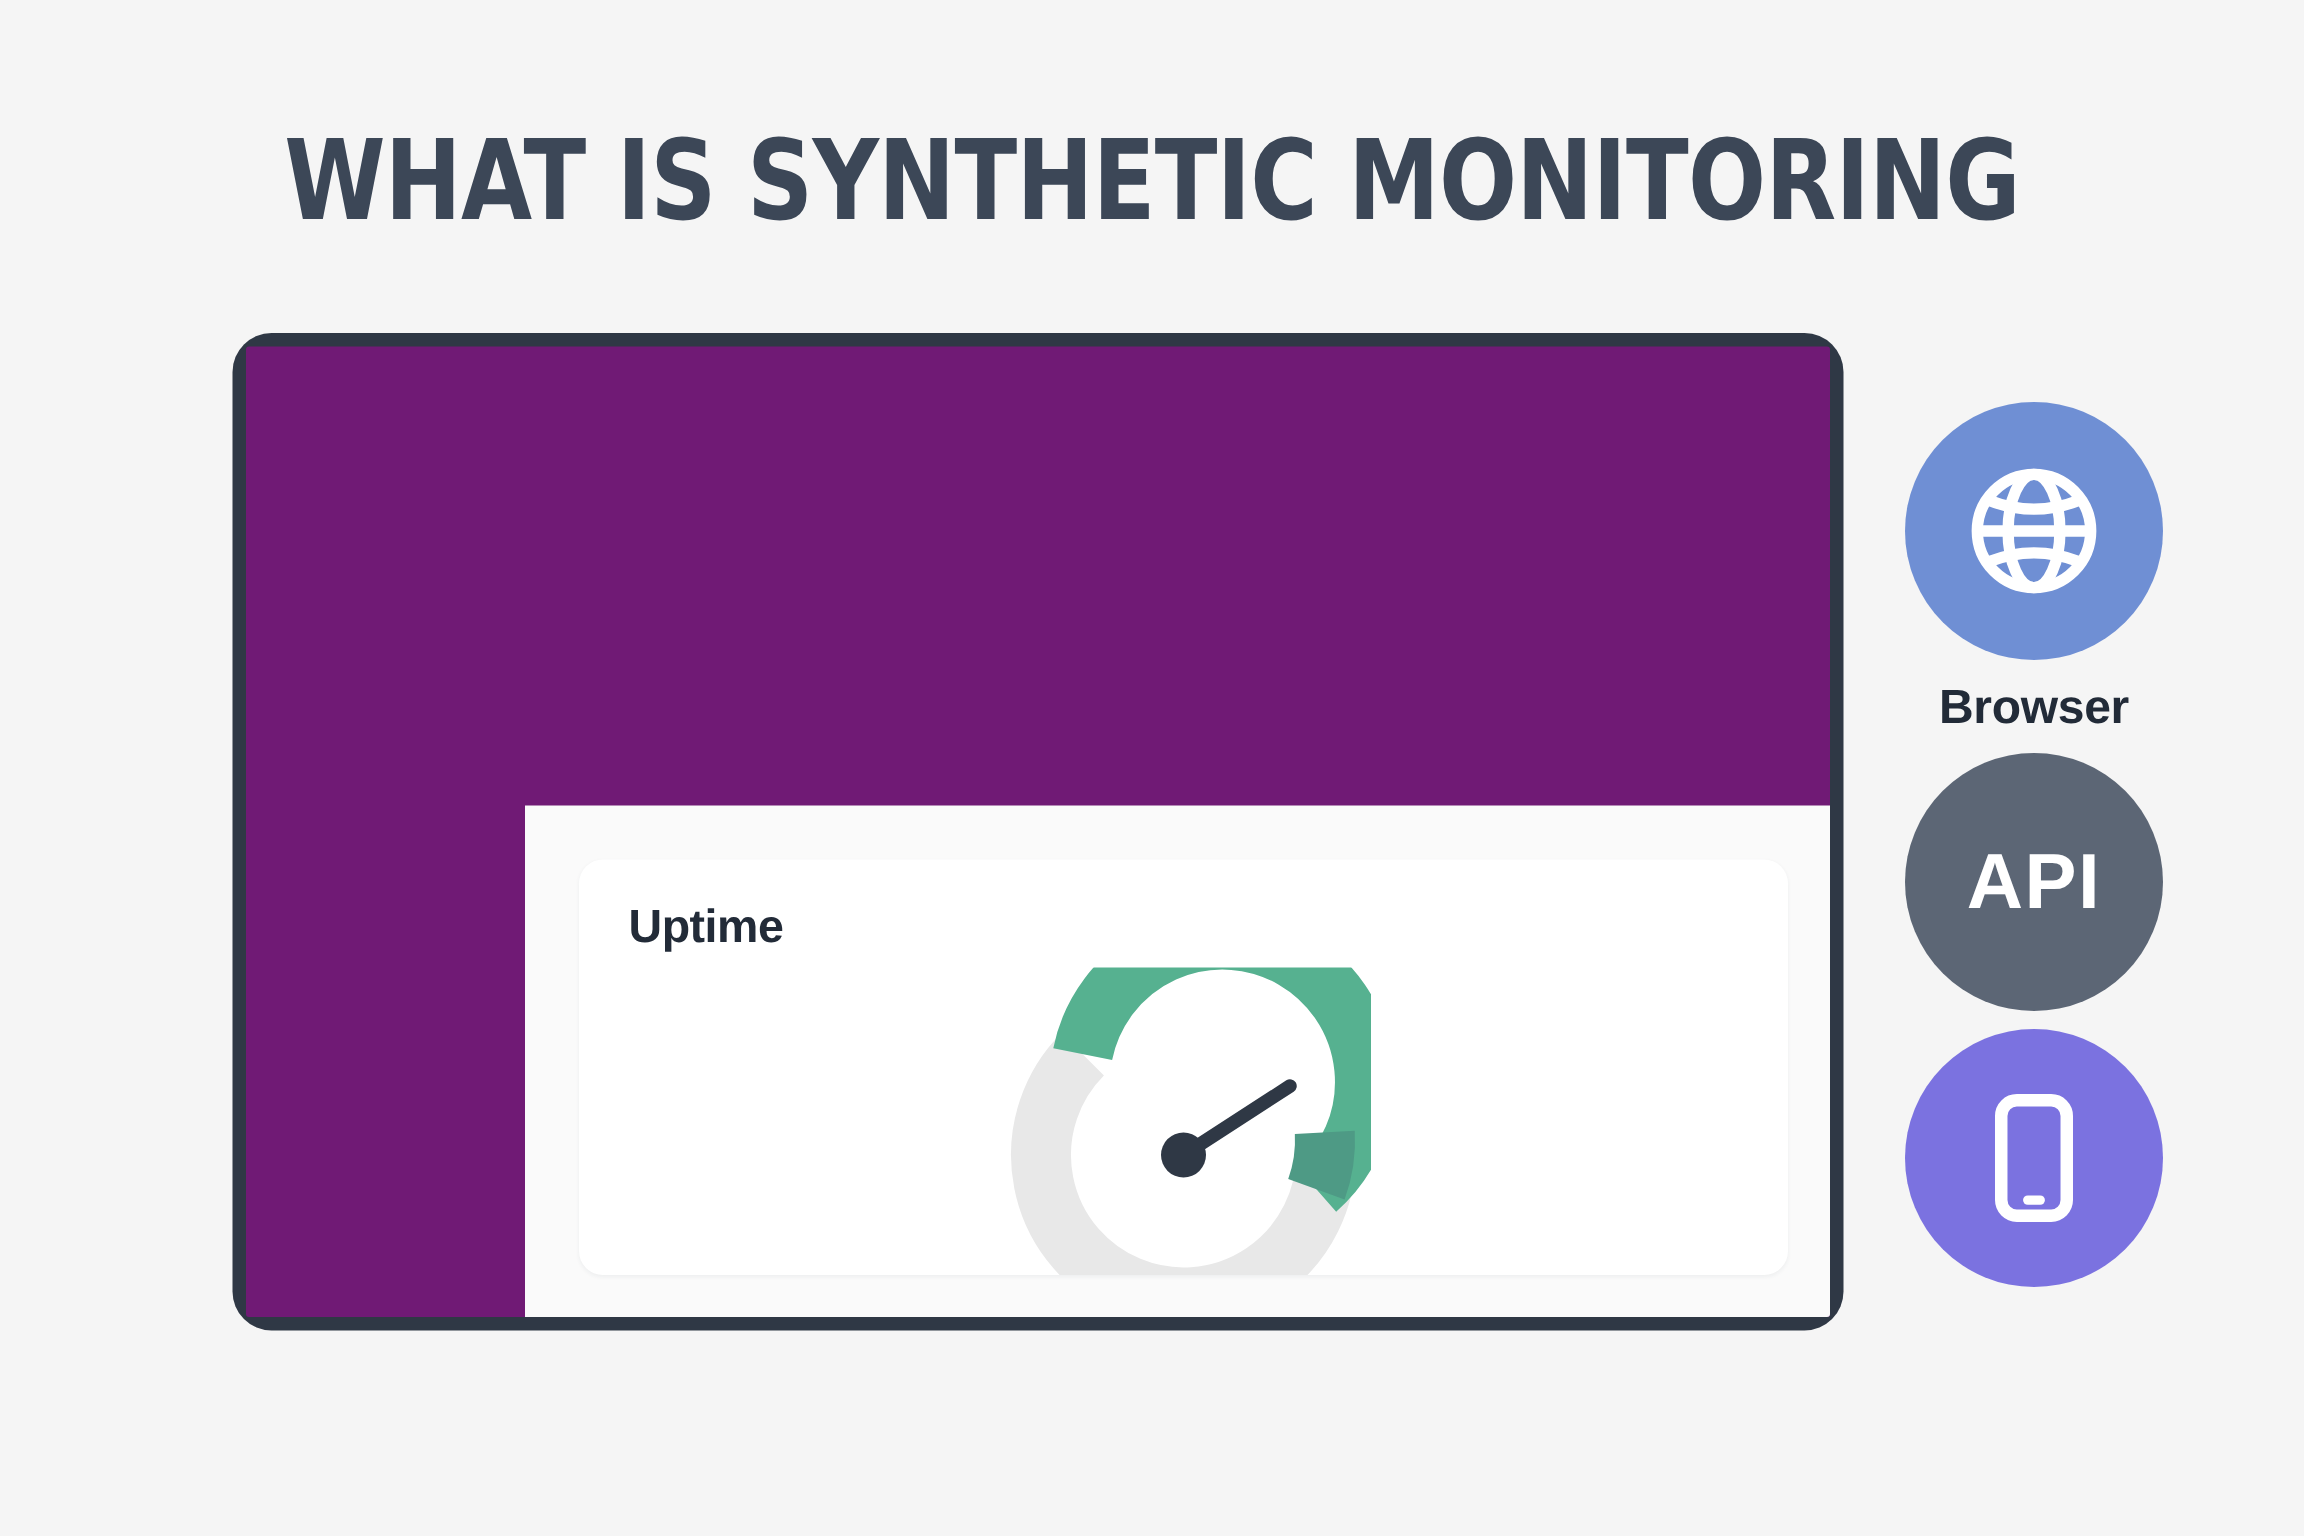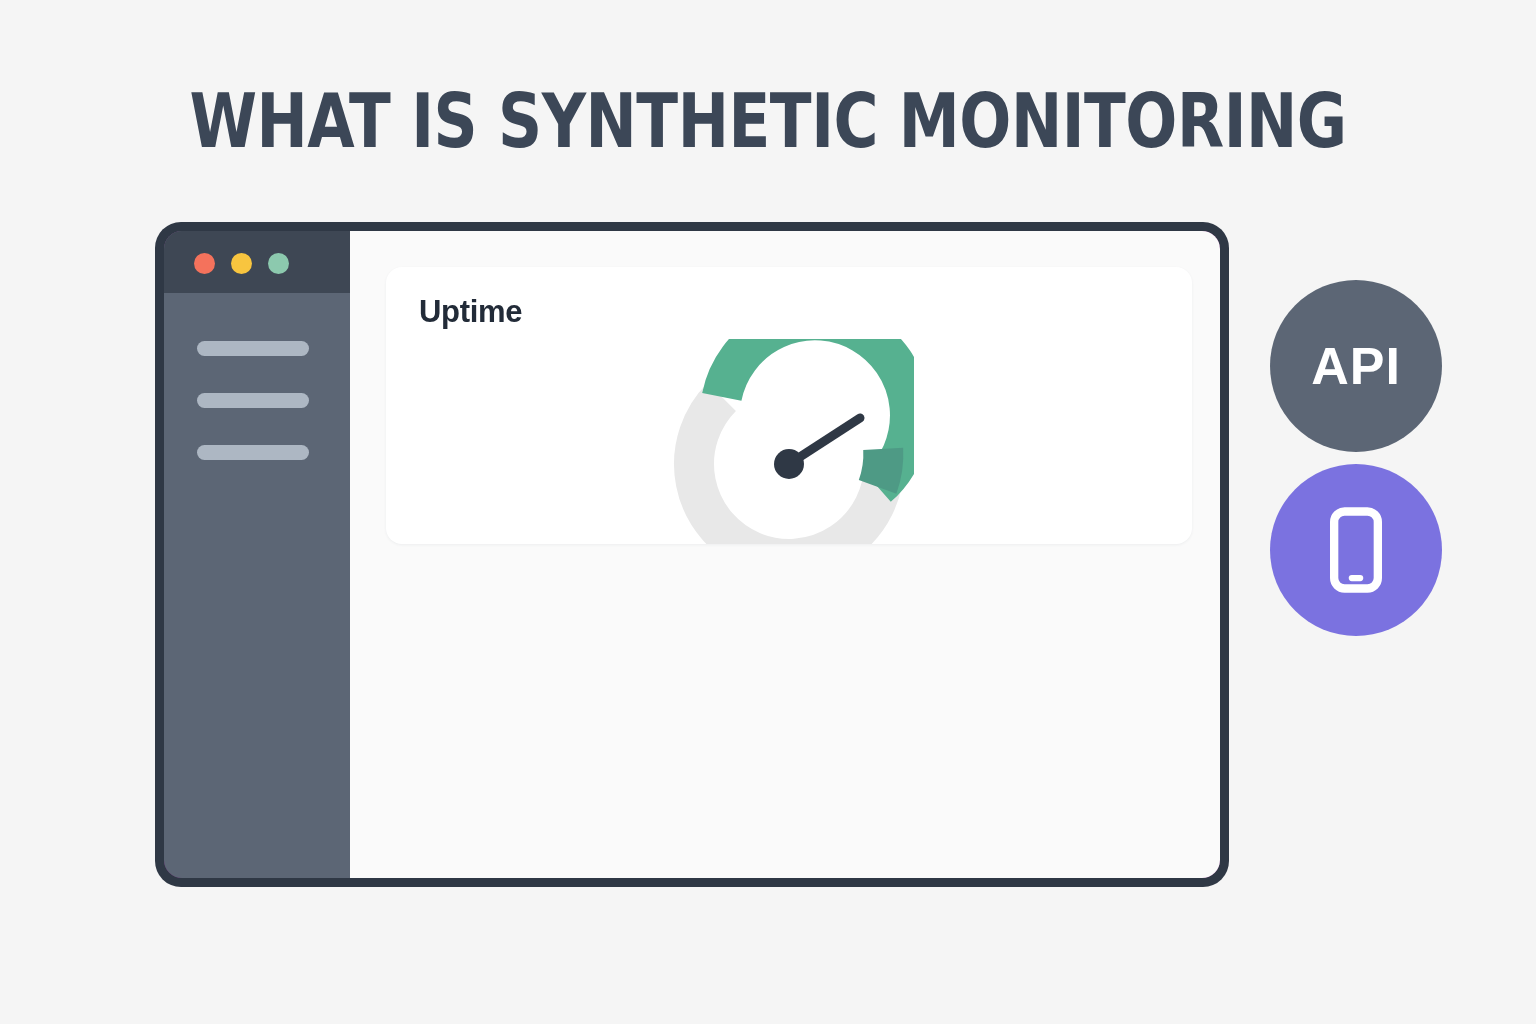--- a/index.html
+++ b/index.html
@@ -49,24 +49,25 @@
     background: #2f3845;
     border-radius: 26px;
     box-sizing: border-box;
     padding: 9px;
     overflow: hidden;
   }
   .window-inner {
     position: relative;
     width: 100%;
     height: 100%;
-    border-radius: 18px;
+    border-radius: 2px;
     overflow: hidden;
     background: #701a75;
     display: flex;
+    align-items: flex-end;
   }
 
   
   .sidebar {
     width: 186px;
     flex: 0 0 186px;
     background: #5c6675;
     position: relative;
   }
   .titlebar {
@@ -253,20 +254,34 @@
 
         </div>
 
 
       </div>
     </div>
   </div>
 
   <div class="rail">
 
+    <div class="rail-item">
+      <div class="rail-circle" style="background:#6f8fd4">
+        <svg width="108" height="108" viewBox="0 0 100 100">
+          <g fill="none" stroke="#ffffff" stroke-width="7">
+            <circle cx="50" cy="50" r="35"></circle>
+            <ellipse cx="50" cy="50" rx="16" ry="35"></ellipse>
+            <line x1="15" y1="50" x2="85" y2="50"></line>
+            <path d="M 22 31 Q 50 42 78 31"></path>
+            <path d="M 22 69 Q 50 58 78 69"></path>
+          </g>
+        </svg>
+      </div>
+      <div class="rail-label">Browser</div>
+    </div>
 
     <div class="rail-item" style="margin-top:12px">
       <div class="rail-circle" style="background:#5c6675">
         <span class="api-text">API</span>
       </div>
     </div>
 
     <div class="rail-item" style="margin-top:12px">
       <div class="rail-circle" style="background:#7b72e0">
         <svg width="104" height="104" viewBox="0 0 100 100">

